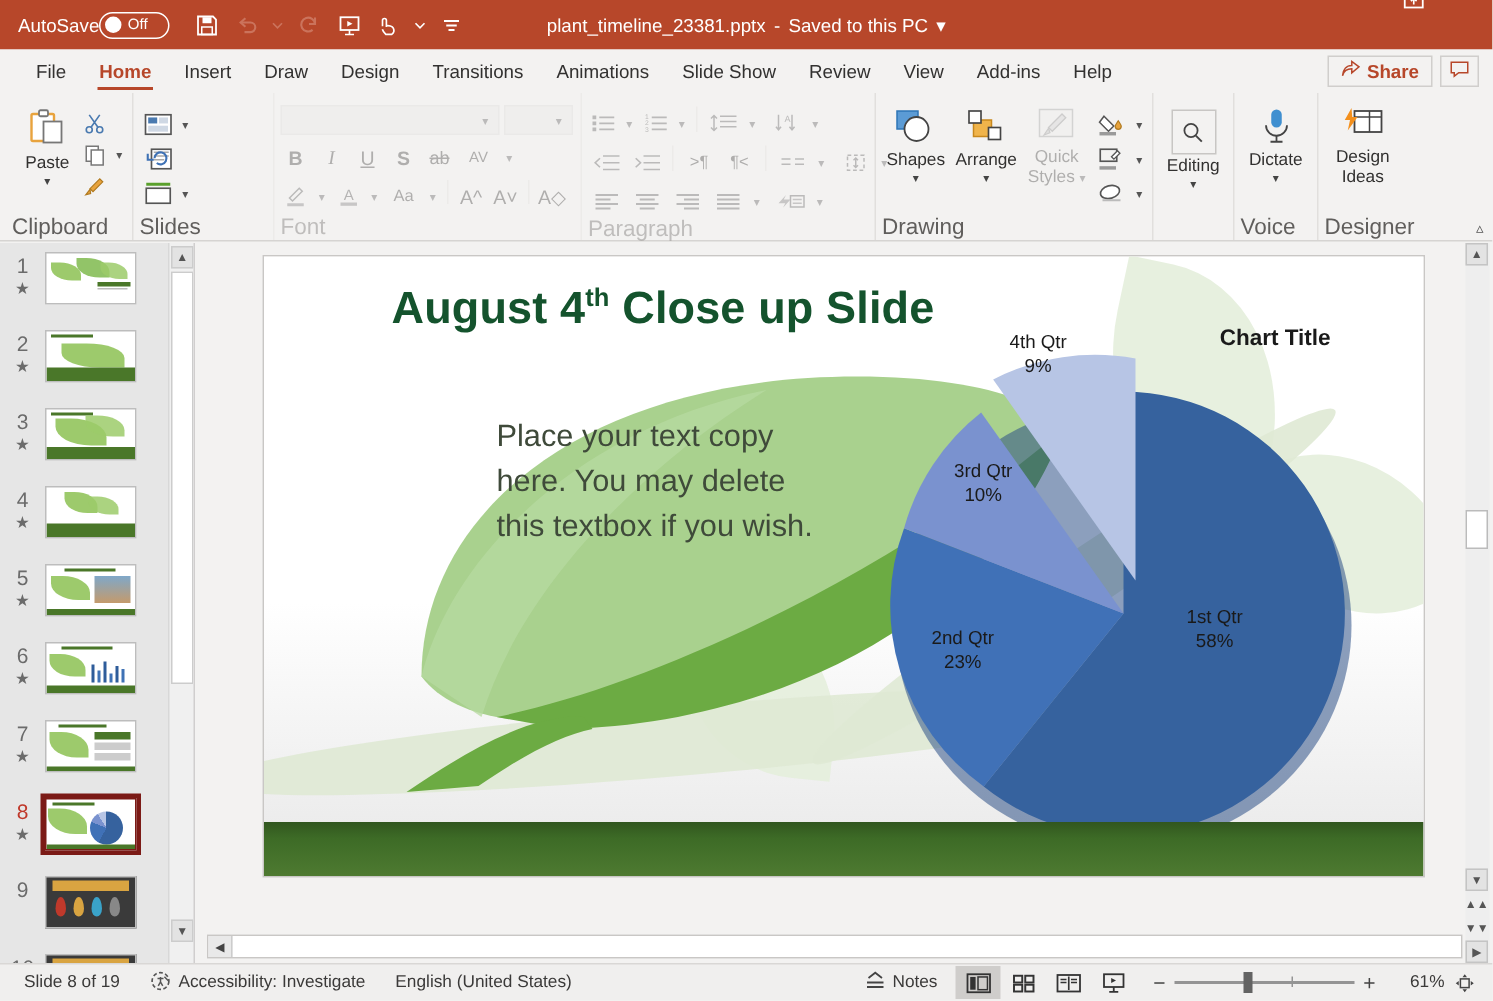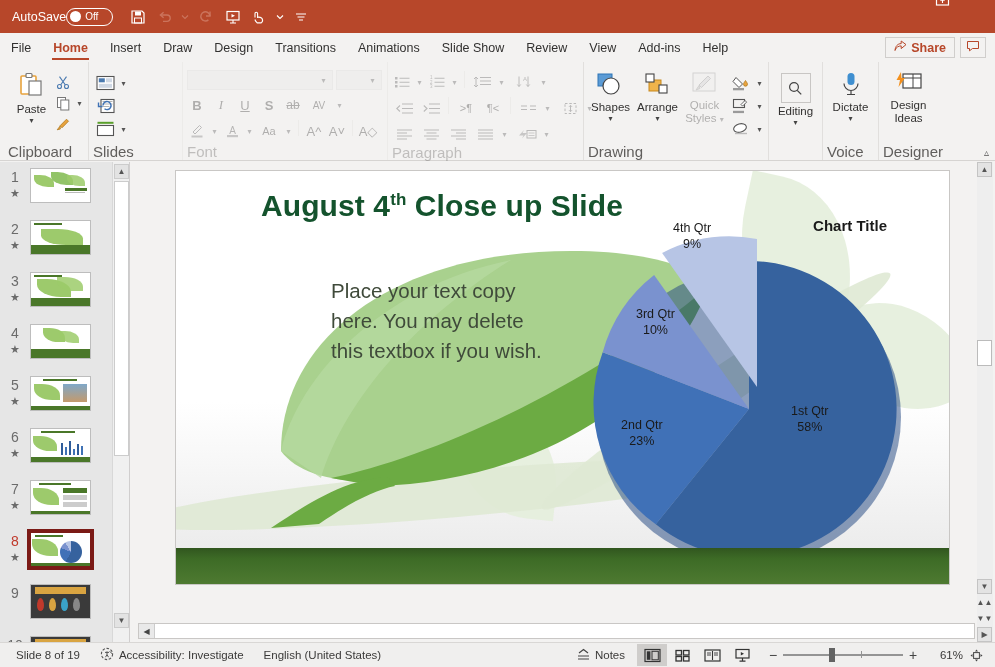--- a/index.html
+++ b/index.html
@@ -47,21 +47,21 @@
       radial-gradient(circle at 50% 40%, #c99b72 0 21%, transparent 22%),
       linear-gradient(160deg,#8a9a63,#5d7040 55%,#7d8d5a);
     border:0; flex:none;
   }
   .winbtn { width:45px; height:33px; display:flex; align-items:center; justify-content:center; }
   .ribbon-display { width:38px; height:33px; display:flex; align-items:center; justify-content:center; }
 
   
   .tabbar {
     height:29px; background:#f3f2f1; display:flex; align-items:stretch;
-    padding-left:0; font-size:12.5px; position:relative;
+    padding-left:13px; font-size:12.5px; position:relative;
   }
   .tab {
     padding:0 11px; display:flex; align-items:center; color:#323130; position:relative;
     white-space:nowrap;
   }
   .tab.active { color:#b7472a; font-weight:bold; }
   .tab.active::after {
     content:""; position:absolute; left:10px; right:10px; bottom:2px; height:2.5px;
     background:#b7472a;
   }
@@ -295,20 +295,26 @@
           <path d="M1 2.5 4 5.5 7 2.5" stroke="#fff" stroke-width="1.1" fill="none"></path>
         </svg>
     </div>
     <div class="qbtn">
       <svg width="14" height="14" viewBox="0 0 14 14">
           <path d="M2 4h10M3.5 7h7M5 10h4" stroke="#fff" stroke-width="1.2"></path>
         </svg>
     </div>
   </div>
 
+  <div class="filename">
+    <span>plant_timeline_23381.pptx</span>
+    <span>-</span>
+    <span>Saved to this PC</span>
+    <span>▾</span>
+  </div>
 
   <div class="tb-right">
     <div class="searchbtn">
       <svg width="17" height="17" viewBox="0 0 17 17">
           <circle cx="7.2" cy="7.2" r="4.3" fill="none" stroke="#fff" stroke-width="1.2"></circle>
           <path d="M10.4 10.6 14 14.3" stroke="#fff" stroke-width="1.3"></path>
         </svg>
     </div>
     <span class="username">Farshad Iqbal</span>
     <div class="avatar"></div>

